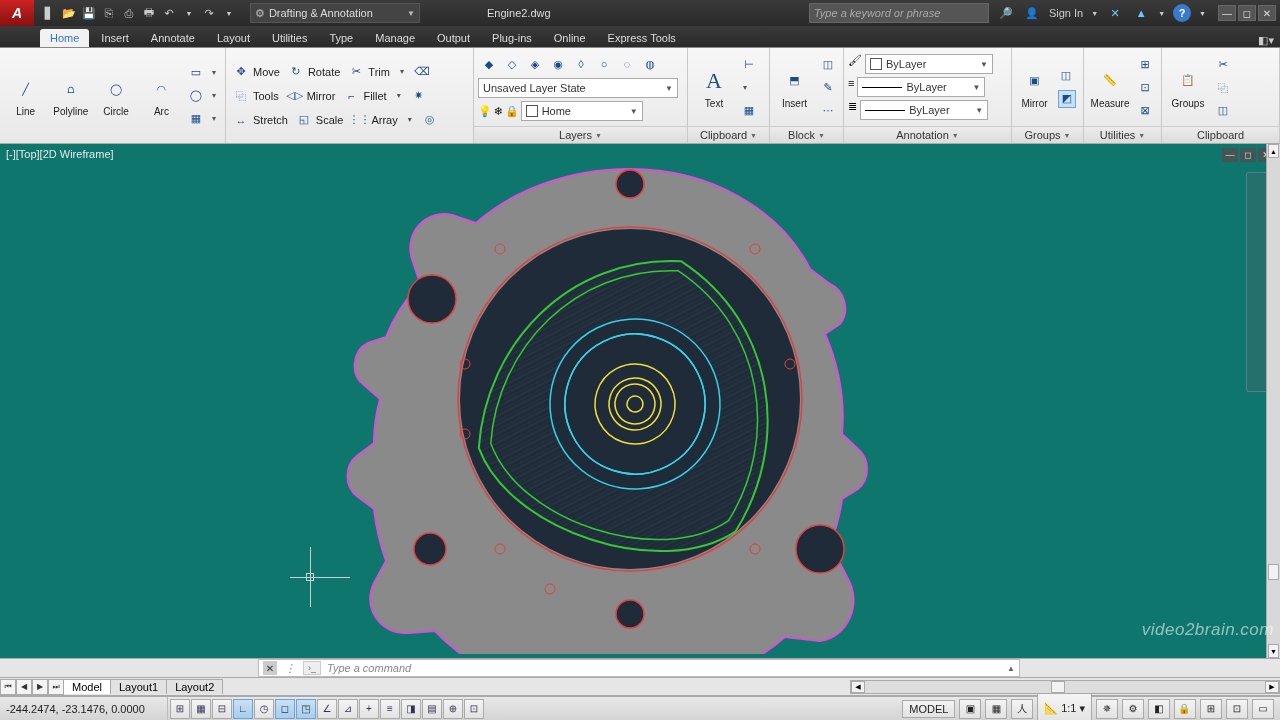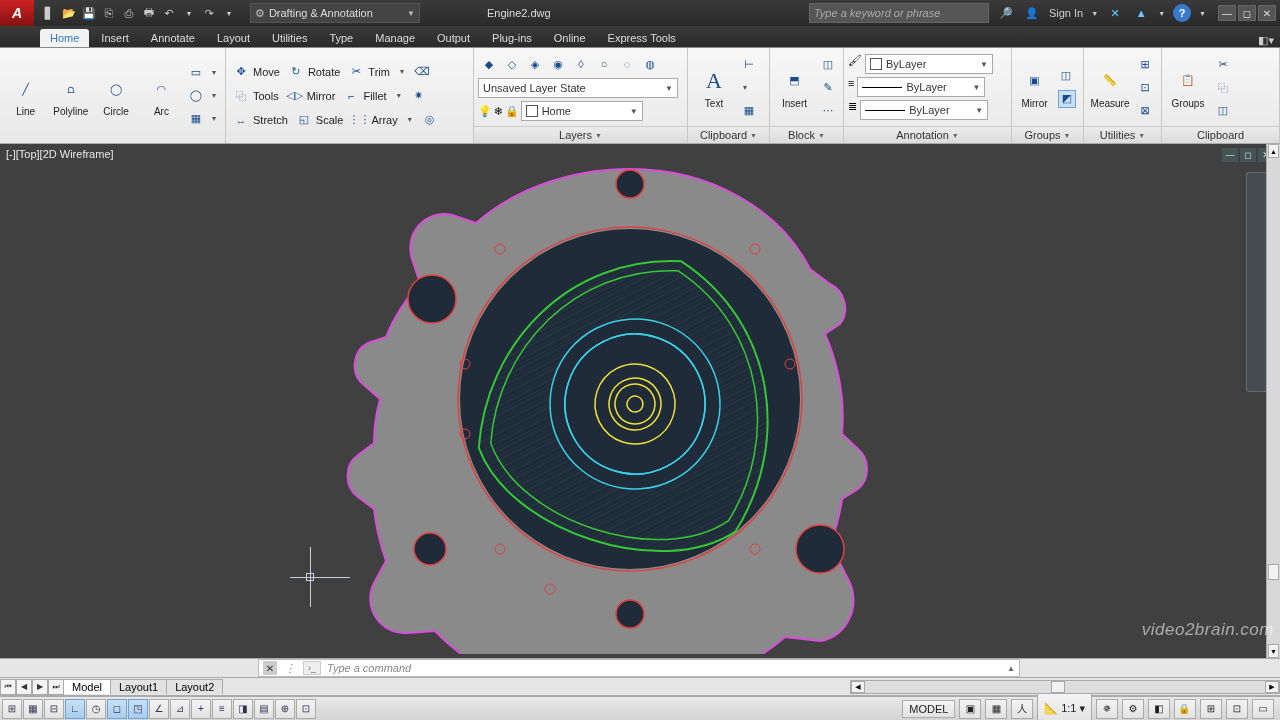--- a/index.html
+++ b/index.html
@@ -40,21 +40,21 @@
 .smbtn { height:22px; display:flex; align-items:center; gap:4px; padding:0 3px; color:#222; font-size:11px; }
 .smbtn .ico { width:16px; height:16px; display:flex; align-items:center; justify-content:center; color:#1a4c8a; }
 .arbtn { width:14px; height:22px; display:flex; align-items:center; justify-content:center; color:#555; font-size:8px; }
 .sel { height:20px; border:1px solid #aaa; background:#fff; display:flex; align-items:center; padding:0 4px; gap:4px; color:#333; }
 .sel .caret { margin-left:auto; font-size:8px; color:#555; }
 .icon-row { display:flex; gap:1px; }
 .icon-row .sq { width:22px; height:22px; display:flex; align-items:center; justify-content:center; color:#1a4c8a; }
 .swatch { width:12px; height:12px; border:1px solid #555; background:#fff; display:inline-block; }
 
 
-.draw-wrap { flex:1; position:relative; background:#404040; overflow:hidden; }
+.draw-wrap { flex:1; position:relative; background:#0f766e; overflow:hidden; }
 .view-label { position:absolute; top:4px; left:6px; color:#e8e8e8; font-size:11px; }
 .mini-ctrl { position:absolute; top:4px; right:6px; display:flex; gap:2px; }
 .mini-ctrl .mbtn { width:16px; height:14px; background:#455; color:#ddd; display:flex;align-items:center;justify-content:center;font-size:9px; }
 .nav-widget { position:absolute; right:6px; top:28px; width:28px; height:220px; background:rgba(80,100,110,.35); border:1px solid rgba(140,160,170,.4); border-radius:3px; }
 .crosshair { position:absolute; left:310px; top:433px; width:1px; height:1px; }
 .crosshair::before,.crosshair::after { content:""; position:absolute; background:#c8d0d8; }
 .crosshair::before { left:-20px; top:0; width:60px; height:1px; }
 .crosshair::after { top:-30px; left:0; width:1px; height:60px; }
 .crosshair .box { position:absolute; left:-4px; top:-4px; width:8px; height:8px; border:1px solid #c8d0d8; }
 .drawing-svg { position:absolute; left:0; top:0; }
@@ -542,20 +542,21 @@
   <div class="mt-tab inactive"><span>Layout1</span></div>
   <div class="mt-tab inactive"><span>Layout2</span></div>
   <div class="hscroll">
       <div class="arrL">◀</div>
       <div class="thumb"></div>
       <div class="arrR">▶</div>
     </div>
 </div>
 
 <div class="status">
+  <div class="coords">-244.2474, -23.1476, 0.0000</div>
   <div class="sbtns">
     <div class="sb">⊞</div>
     <div class="sb">▦</div>
     <div class="sb">⊟</div>
     <div class="sb on">∟</div>
     <div class="sb">◷</div>
     <div class="sb on">◻</div>
     <div class="sb on">◳</div>
     <div class="sb">∠</div>
     <div class="sb">⊿</div>

